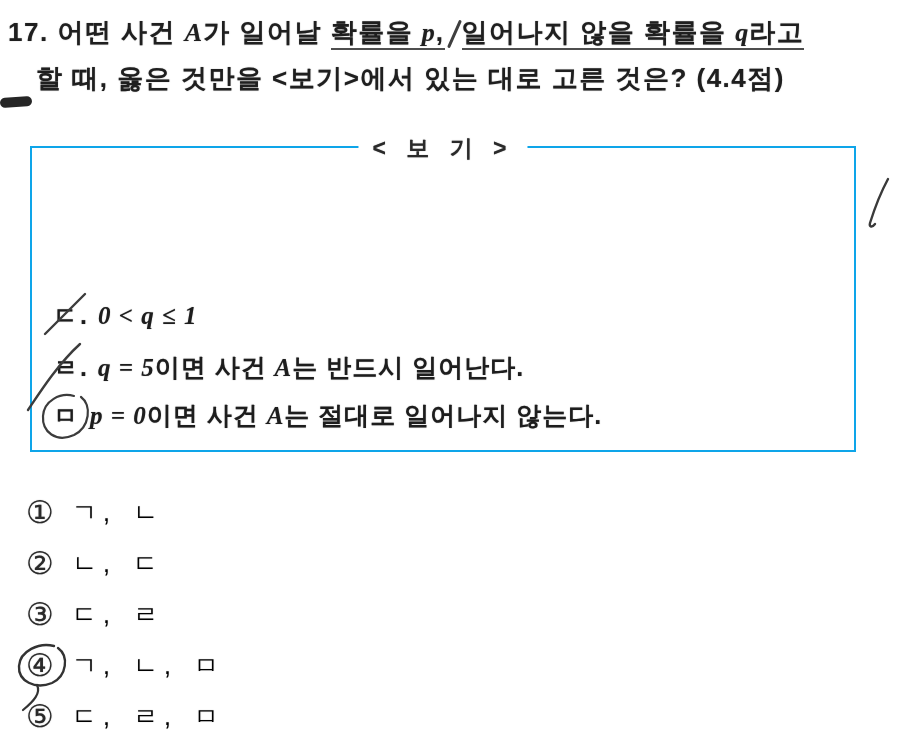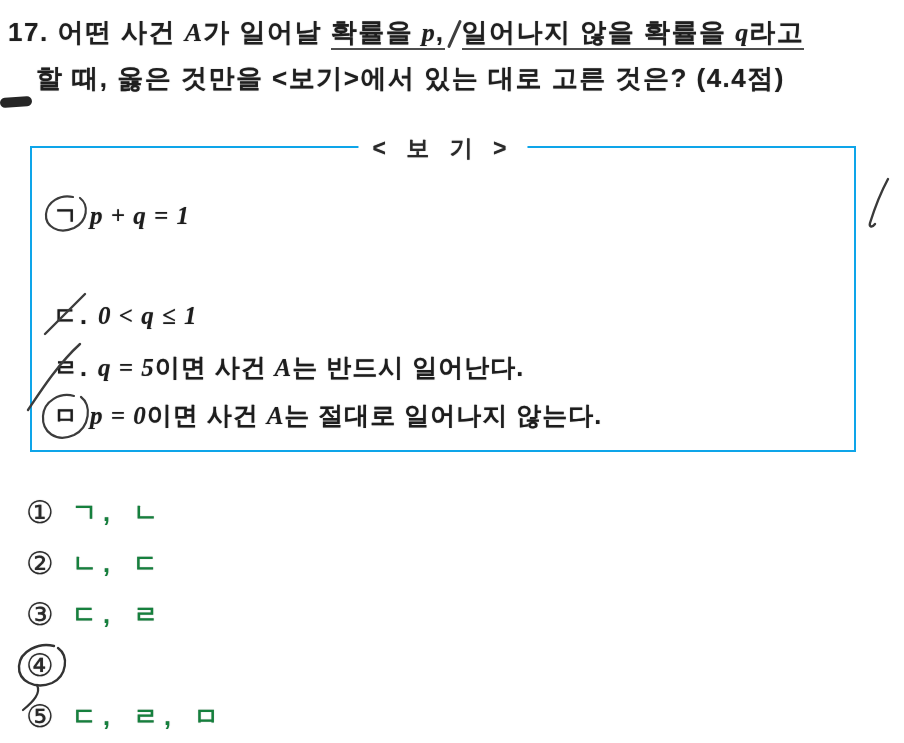--- a/index.html
+++ b/index.html
@@ -82,23 +82,23 @@
   .choice { display: flex; align-items: center; height: 51px; }
   .cnum {
     position: relative;
     display: inline-block;
     width: 46px;
     font-size: 31px;
     color: #2a2a2a;
     text-shadow: 0 0 1px rgba(40,40,40,0.5);
   }
   .clabels {
-    font-size: 25px; font-weight: bold;
+    font-size: 25px; font-weight: normal;
     letter-spacing: 6px; word-spacing: 4px;
-    color: #15803d;
+    color: #000000;
     text-shadow: 0 0 1px rgba(60,60,60,0.4);
   }
   
   .check-right { position: absolute; left: 866px; top: 176px; }
   .artifact {
     position: absolute;
     left: 0; top: 97px;
     width: 32px; height: 10px;
     background: #262626;
     border-radius: 5px;
@@ -110,28 +110,20 @@
 
 <div class="page">
 
   <div class="qline" id="line1"><span>17. </span><span>어떤 사건 </span><span class="math">A</span><span>가 일어날 </span><span class="u">확률을 </span><span class="math u">p</span><span class="u">,</span><span class="pen-slash"></span><span class="u">일어나지 않을 확률을 </span><span class="math u">q</span><span class="u">라고</span></div>
 
   <div class="qline" id="line2"><span>할 때, 옳은 것만을 &lt;보기&gt;에서 있는 대로 고른 것은? (4.4점)</span></div>
 
   <div class="bogi-box">
     <div class="bogi-title">&lt; 보 기 &gt;</div>
 
-    <div class="bogi-item" style="top:52px">
-      <span class="marker">
-        <svg class="ann" style="left:-11px;top:-8px" width="52" height="44" viewBox="0 0 52 44">
-            <path d="M 39,6 C 48,13 47,29 33,36 C 17,43 4,34 5,22 C 6,10 19,2 32,5" fill="none" stroke="#3c3c3c" stroke-width="2.2" stroke-linecap="round"></path>
-          </svg>
-        <span>ㄱ</span>
-      </span><span class="msep"></span><span class="math">p + q = 1</span><span></span><span class="math"></span><span></span>
-    </div>
 
 
     <div class="bogi-item" style="top:152px">
       <span class="marker">
         <svg class="ann" style="left:-12px;top:-11px" width="56" height="50" viewBox="0 0 56 50">
             <line x1="5" y1="45" x2="45" y2="5" stroke="#3c3c3c" stroke-width="2.4" stroke-linecap="round"></line>
           </svg>
         <span>ㄷ</span>
       </span><span class="msep">.</span><span class="math">0 &lt; q ≤ 1</span><span></span><span class="math"></span><span></span>
     </div>
@@ -177,20 +169,21 @@
       <span class="clabels">ㄷ, ㄹ</span>
     </div>
     <div class="choice">
       <span class="cnum">
         <svg class="ann" style="left:-13px;top:-6px" width="66" height="78" viewBox="0 0 66 78">
             <path d="M 45,7 C 56,15 54,35 39,42 C 22,49 5,40 6,25 C 7,10 26,1 41,5" fill="none" stroke="#333333" stroke-width="2.4" stroke-linecap="round"></path>
             <path d="M 24,44 C 28,52 21,60 10,69" fill="none" stroke="#333333" stroke-width="2.2" stroke-linecap="round"></path>
           </svg>
         <span>④</span>
       </span>
+      <span class="clabels">ㄱ, ㄴ, ㅁ</span>
     </div>
     <div class="choice">
       <span class="cnum"><span>⑤</span></span>
       <span class="clabels">ㄷ, ㄹ, ㅁ</span>
     </div>
   </div>
 
 </div>
 
 </body></html>

